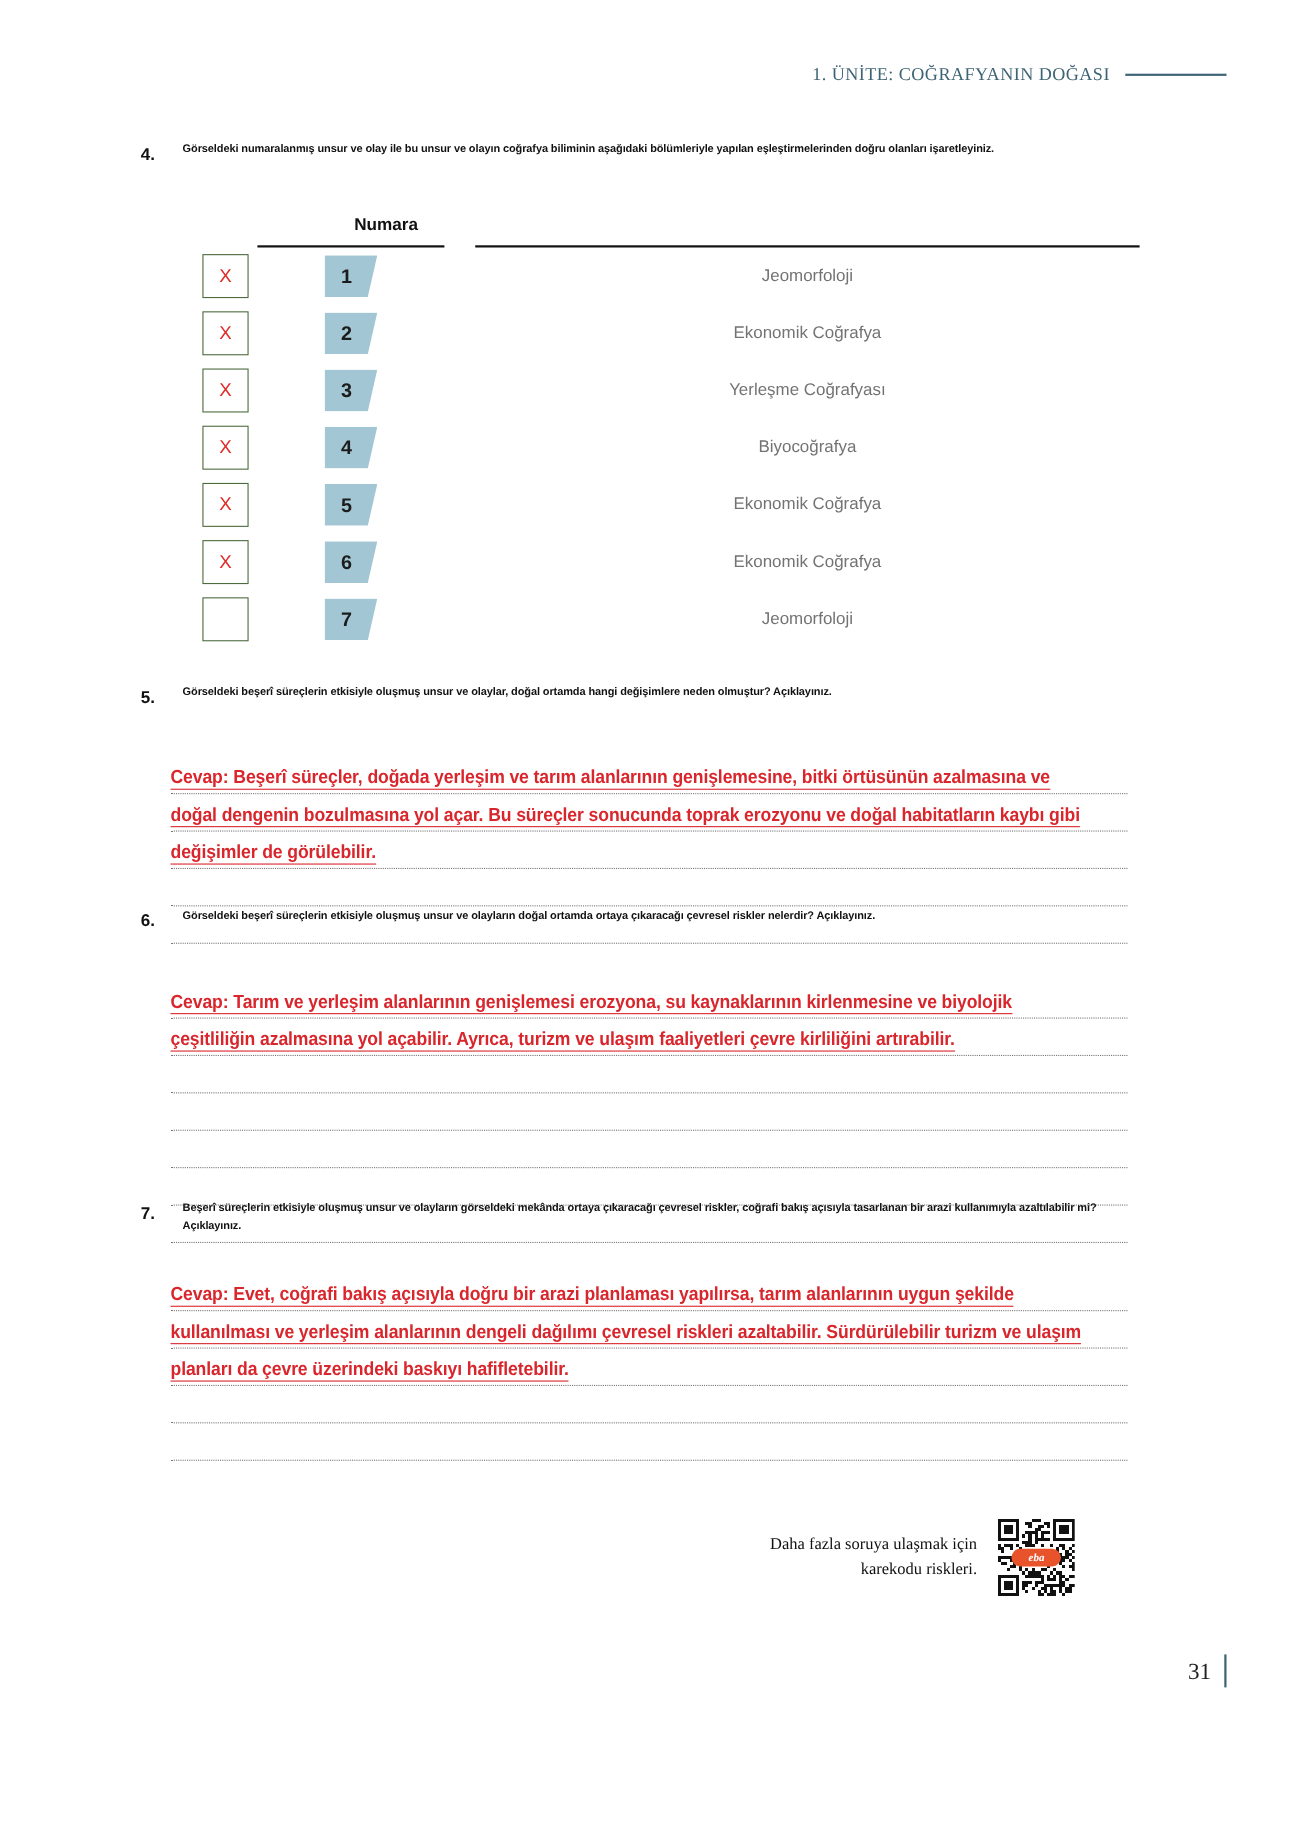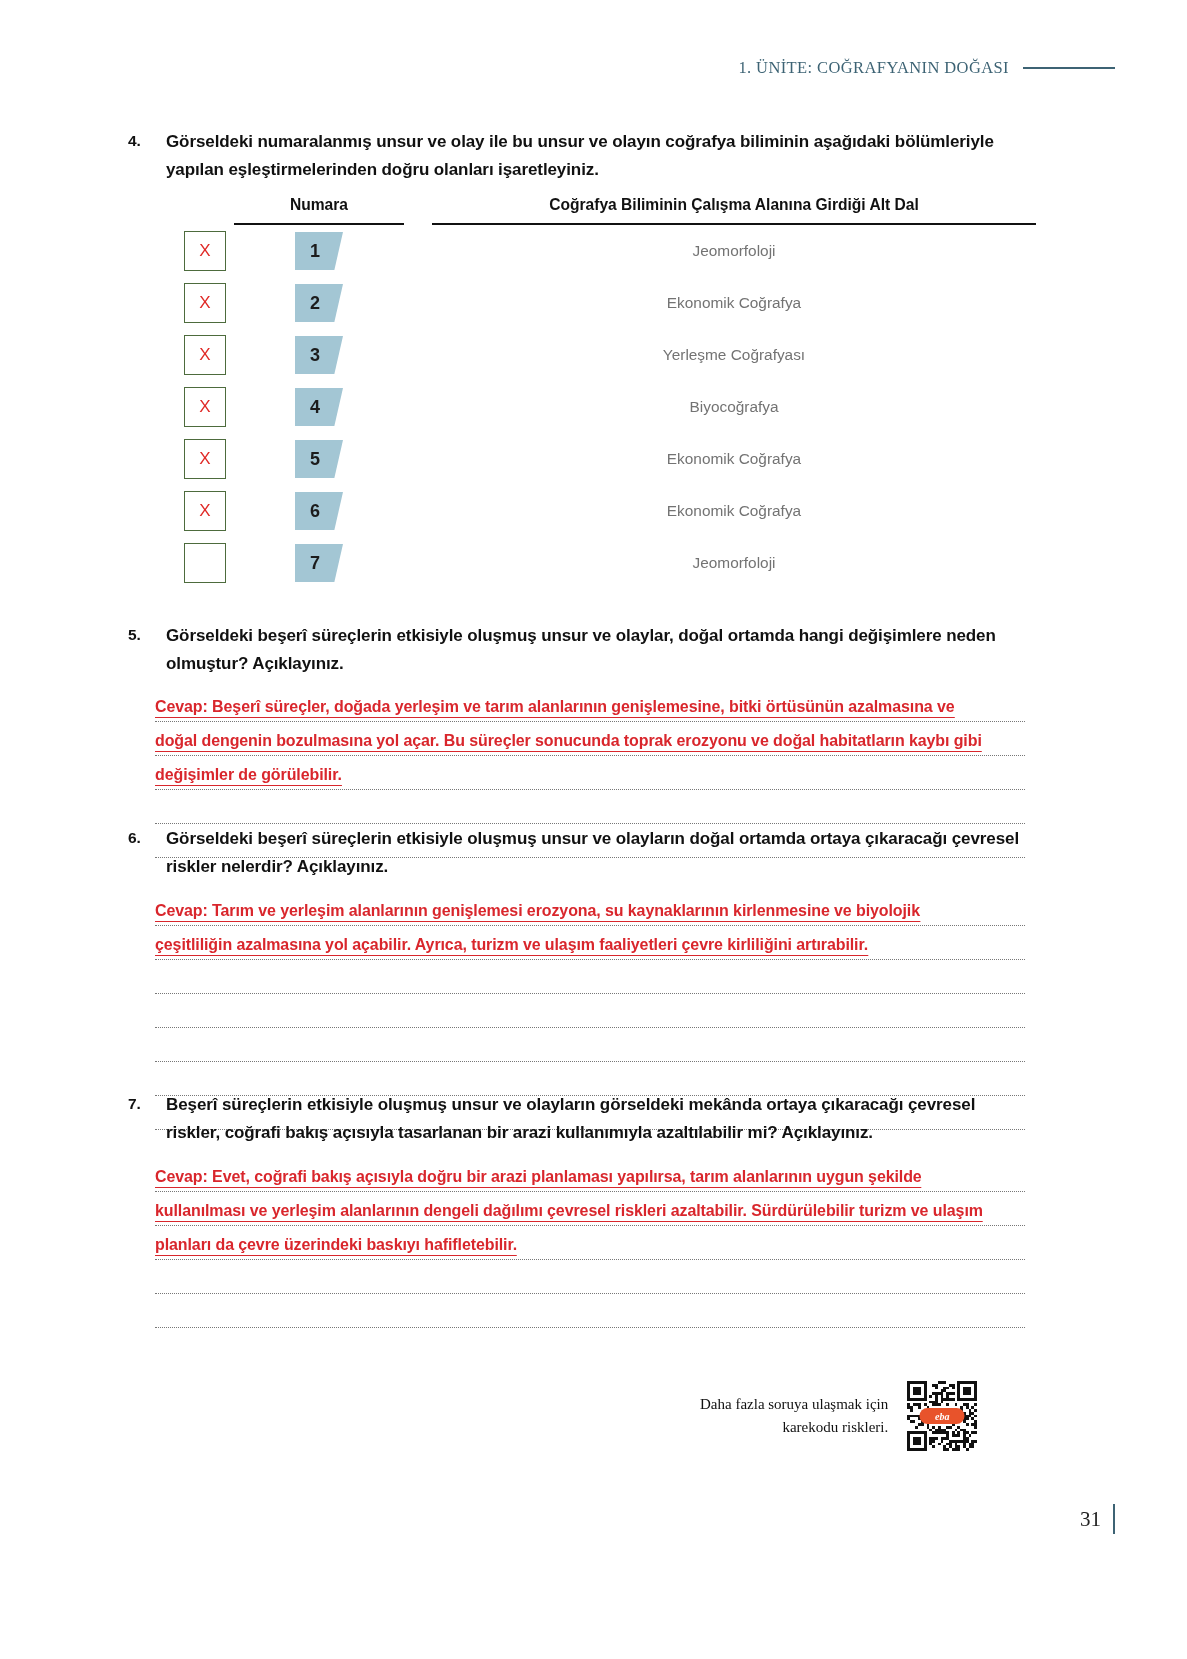--- a/index.html
+++ b/index.html
@@ -29,28 +29,28 @@
 
   
   .q-block{ position:absolute; left:128px; width:900px; }
   .q-row{ display:flex; }
   .q-num{
     width:38px; flex:0 0 38px;
     font-size:15.5px; font-weight:bold; color:#111;
     line-height:1.62;
   }
   .q-text{
-    font-size:17px; font-weight:bold; color:#111;
+    font-size:10px; font-weight:bold; color:#111;
     line-height:1.62; letter-spacing:-.1px;
   }
 
   
   #q4{ top:128px; }
   .match-wrap{ position:absolute; left:176px; top:196px; width:860px; }
-  .match-head{ display:flex; align-items:center; }
+  .match-head{ display:flex; align-items:center;gap:32px; }
   .mh-spacer{ width:58px; flex:0 0 58px; }
   .mh-num{
     width:170px; flex:0 0 170px; text-align:center;
     font-size:15.6px; font-weight:bold; color:#111;
     padding-bottom:9px;
   }
   .mh-gap{ width:28px; flex:0 0 28px; }
   .mh-dal{
     flex:1 1 auto; text-align:center;
     font-size:15.6px; font-weight:bold; color:#111;
@@ -161,21 +161,20 @@
     <div class="q-num">4.</div>
     <div class="q-text">Görseldeki numaralanmış unsur ve olay ile bu unsur ve olayın coğrafya biliminin aşağıdaki bölümleriyle yapılan eşleştirmelerinden doğru olanları işaretleyiniz.</div>
   </div>
 </div>
 
 <div class="match-wrap">
   <div class="match-head">
     <div class="mh-spacer"></div>
     <div class="mh-num">Numara</div>
     <div class="mh-gap"></div>
-    <div class="mh-dal">Coğrafya Biliminin Çalışma Alanına Girdiği Alt Dal</div>
   </div>
   <div class="rule-row">
     <div class="rule-spacer"></div>
     <div class="rule-a"></div>
     <div class="rule-gap"></div>
     <div class="rule-b"></div>
   </div>
 
   <div id="match-rows">
       <div class="match-row">

